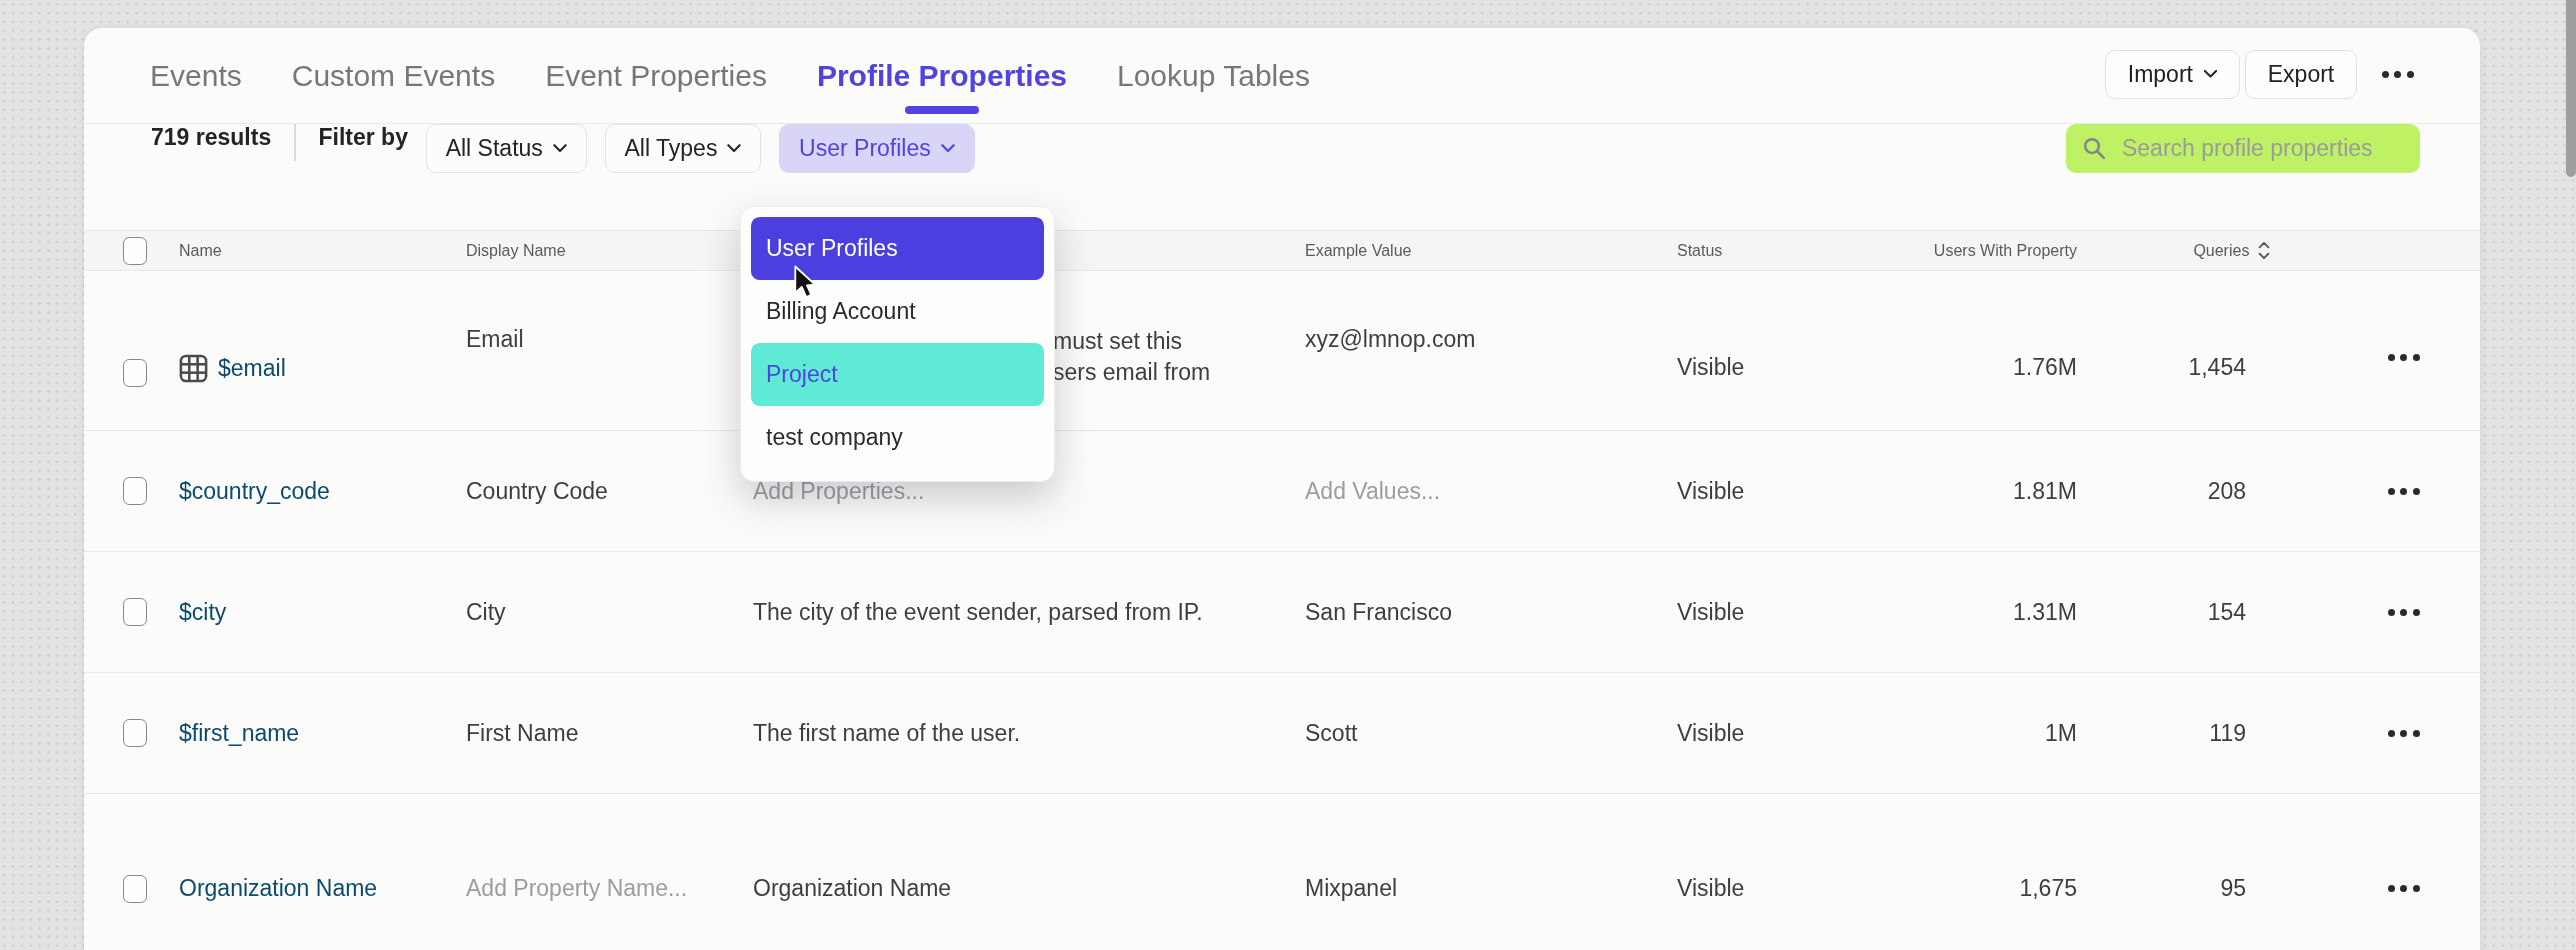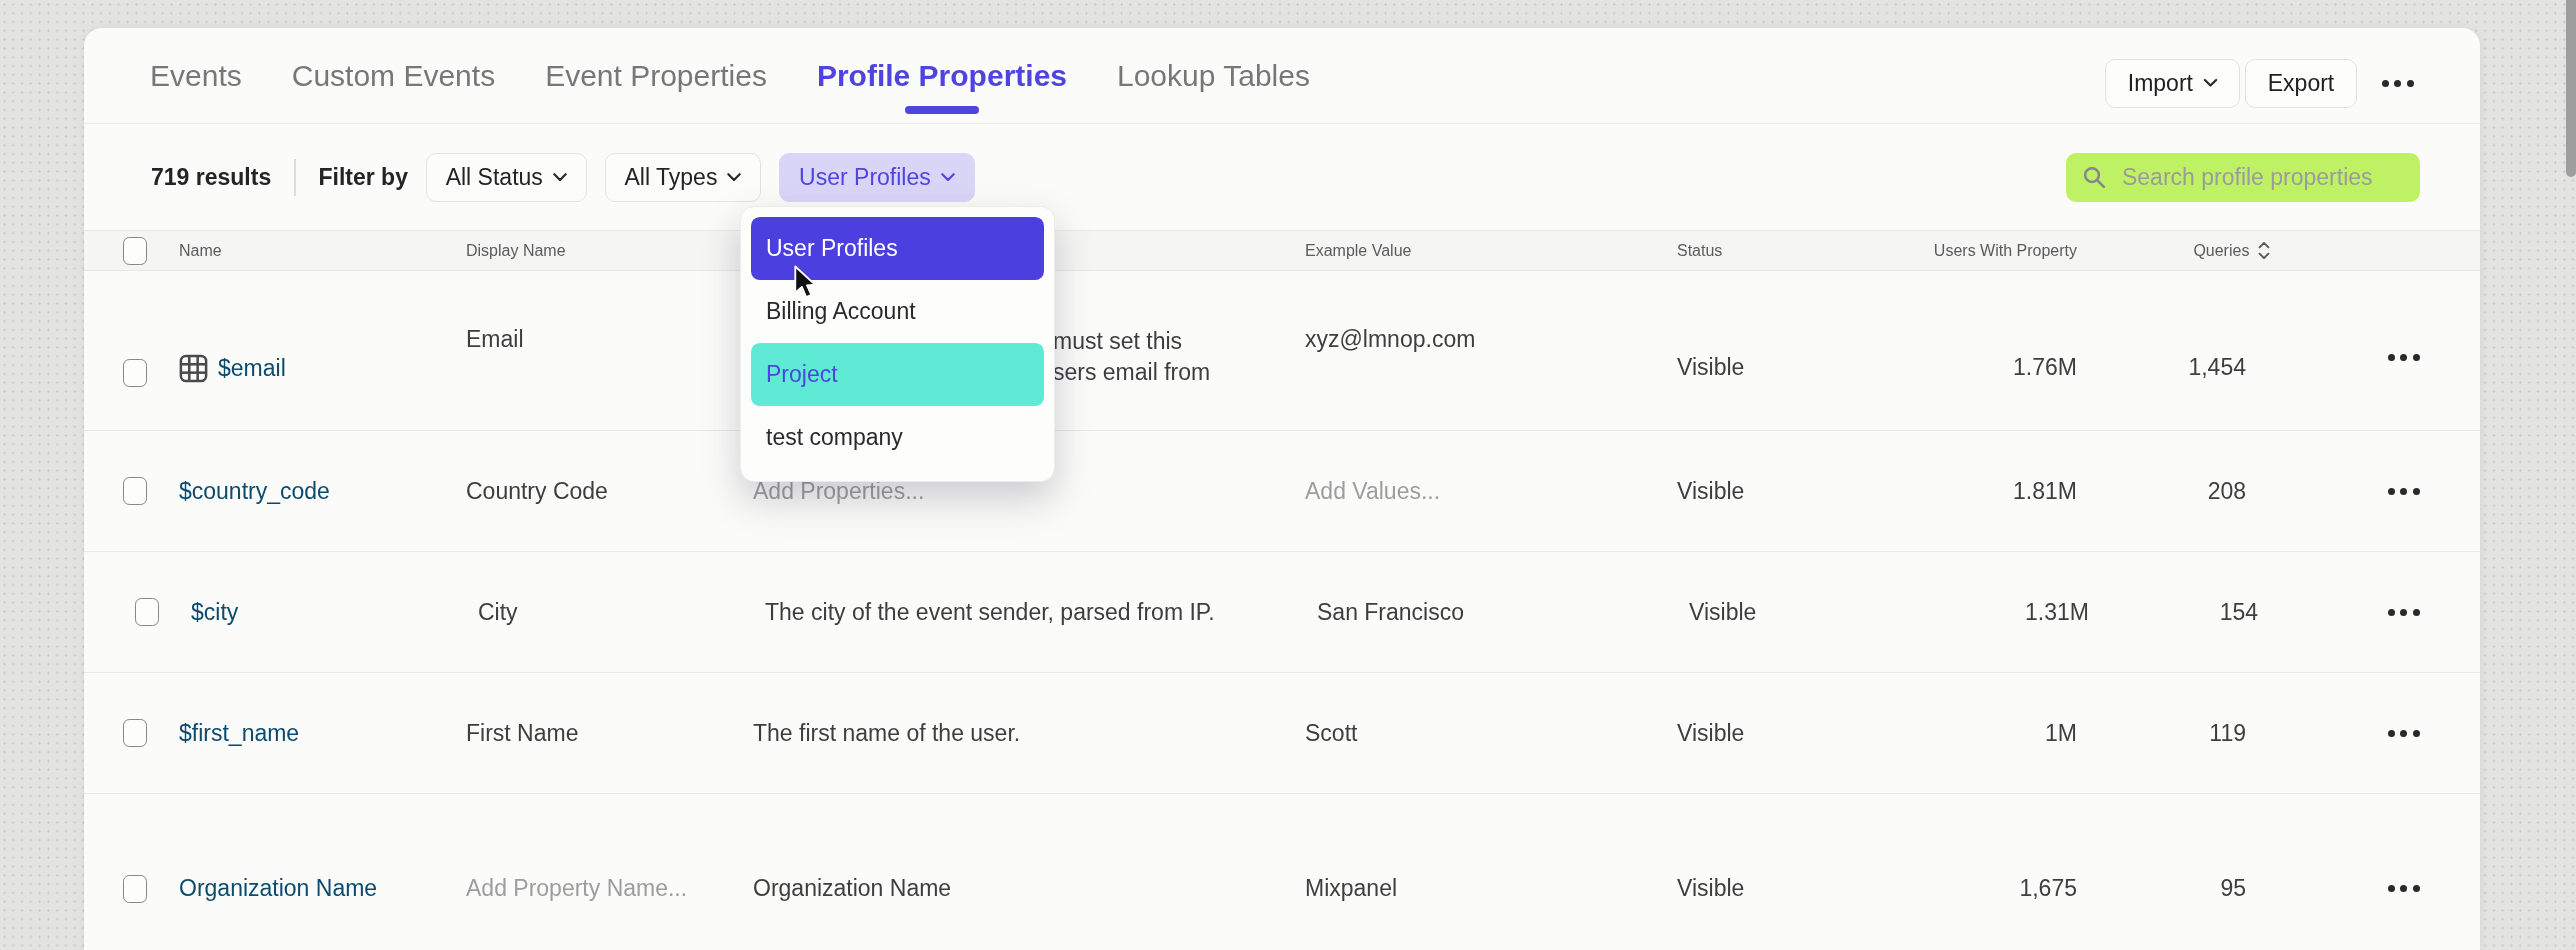--- a/index.html
+++ b/index.html
@@ -16,29 +16,29 @@
     box-shadow:0 1.9px 8.8px rgba(0,0,0,.07);
     overflow:hidden;
   }
   
   .tabs-row{height:95px;border-bottom:1.3px solid #eaeae8;display:flex;align-items:center;
     padding-left:66px;gap:50px;position:relative;}
   .tab{font-size:30px;color:#77777a;height:100%;display:flex;align-items:center;position:relative;}
   .tab.active{color:#4f44e0;font-weight:600;}
   .tab.active::after{content:"";position:absolute;left:50%;transform:translateX(-50%);
     bottom:8.8px;width:74px;height:8.2px;border-radius:4.4px;background:#4f44e0;}
-  .toolbar{position:absolute;top:30px;right:61px;height:50px;display:flex;align-items:center;}
+  .toolbar{position:absolute;top:21px;right:61px;height:50px;display:flex;align-items:center;}
   .btn{height:49px;padding:0 21.4px;border:1.3px solid #e1e1df;border-radius:10px;background:#fdfdfc;
     font-size:23px;color:#212124;display:flex;align-items:center;gap:10px;box-sizing:border-box;}
   .btn + .btn{margin-left:5px;}
   .dots{display:flex;align-items:center;gap:5.7px;}
   .dots i{width:7px;height:7px;border-radius:50%;background:#2a2a2d;display:block;}
   .more-toolbar{margin-left:20px;padding:0 5px;}
   
-  .filter-row{height:106px;display:flex;align-items:center;padding:0 60px 0 67px;box-sizing:border-box;}
+  .filter-row{height:106px;display:flex;align-items:flex-start;padding:0 60px 0 67px;box-sizing:border-box;}
   .results{font-size:23px;font-weight:600;color:#242427;}
   .vdiv{width:1.3px;height:37px;background:#dcdcda;margin:0 23px;}
   .filter-by{font-size:23px;font-weight:600;color:#242427;}
   .chip{height:49px;padding:0 19px;border:1.3px solid #e3e3e1;border-radius:10px;background:#fcfcfa;
     font-size:23px;color:#232326;display:flex;align-items:center;gap:10px;margin-left:17.7px;box-sizing:border-box;}
   .chip.active{background:#d9d5f6;border-color:#d9d5f6;color:#4f44e0;}
   .search{margin-left:auto;width:354px;height:49px;background:#bef264;border-radius:10px;
     display:flex;align-items:center;padding:0 16.4px;gap:12.6px;box-sizing:border-box;}
   .search input{border:none;background:transparent;font-size:23px;color:#3a3a3c;width:100%;outline:none;
     font-family:"Liberation Sans", sans-serif;}
@@ -56,21 +56,21 @@
   .col-users{width:192px;display:flex;justify-content:flex-end;text-align:right;}
   .col-queries{width:194px;display:flex;justify-content:flex-end;align-items:center;}
   .q-val{padding-right:25px;}
   .col-actions{flex:1 1 auto;display:flex;justify-content:flex-end;padding-right:60px;}
   .sort-icon{margin-left:7.6px;display:flex;}
   .checkbox{width:24px;height:28px;border:1.9px solid #87878a;border-radius:6.3px;background:#fdfdfc;
     display:block;box-sizing:border-box;}
   .row{display:flex;align-items:center;border-bottom:1.3px solid #e8e8e6;font-size:23px;color:#3e3e41;}
   .row-1{height:159px;}
   .row-2{height:120px;}
-  .row-3{height:120px;padding-left:12px;}
+  .row-3{height:120px;}
   .row-4{height:120px;}
   .row-5{height:189px;border-bottom:none;}
   .prop-name{color:#0c4a6e;}
   .placeholder{color:#9d9d9f;}
   .grid-icon{margin-right:10px;display:flex;}
   .desc-line{line-height:31px;}
   
   .row-1{align-items:flex-start;}
   .row-1 .col-check{padding-top:88px;}
   .row-1 .col-name,.row-1 .col-status,.row-1 .col-users,.row-1 .col-queries,.row-1 .col-actions{padding-top:83px;}

